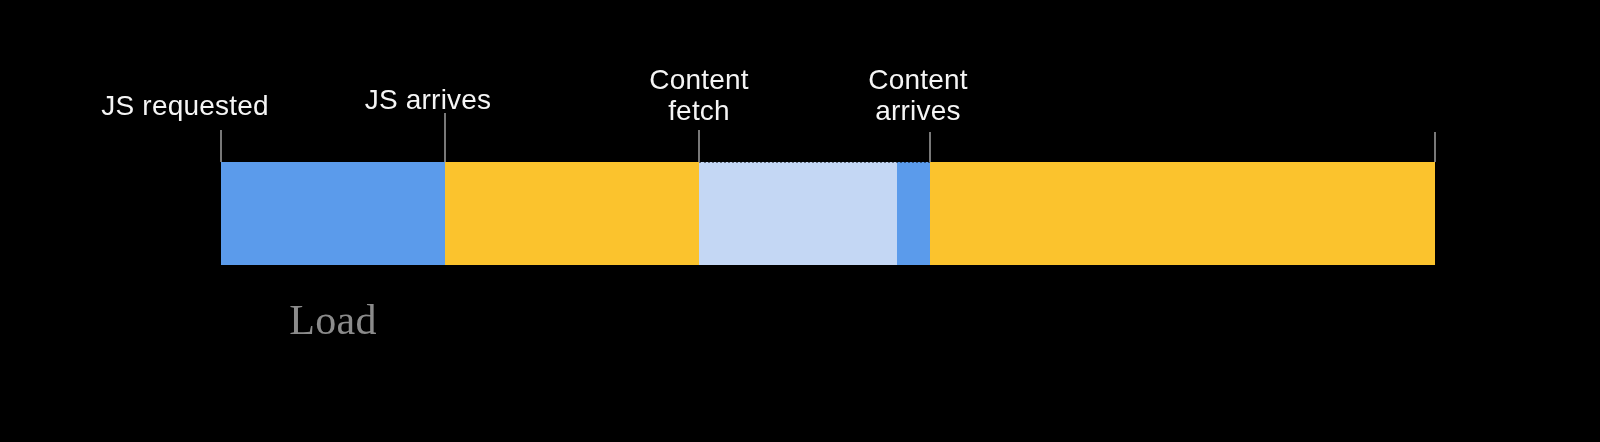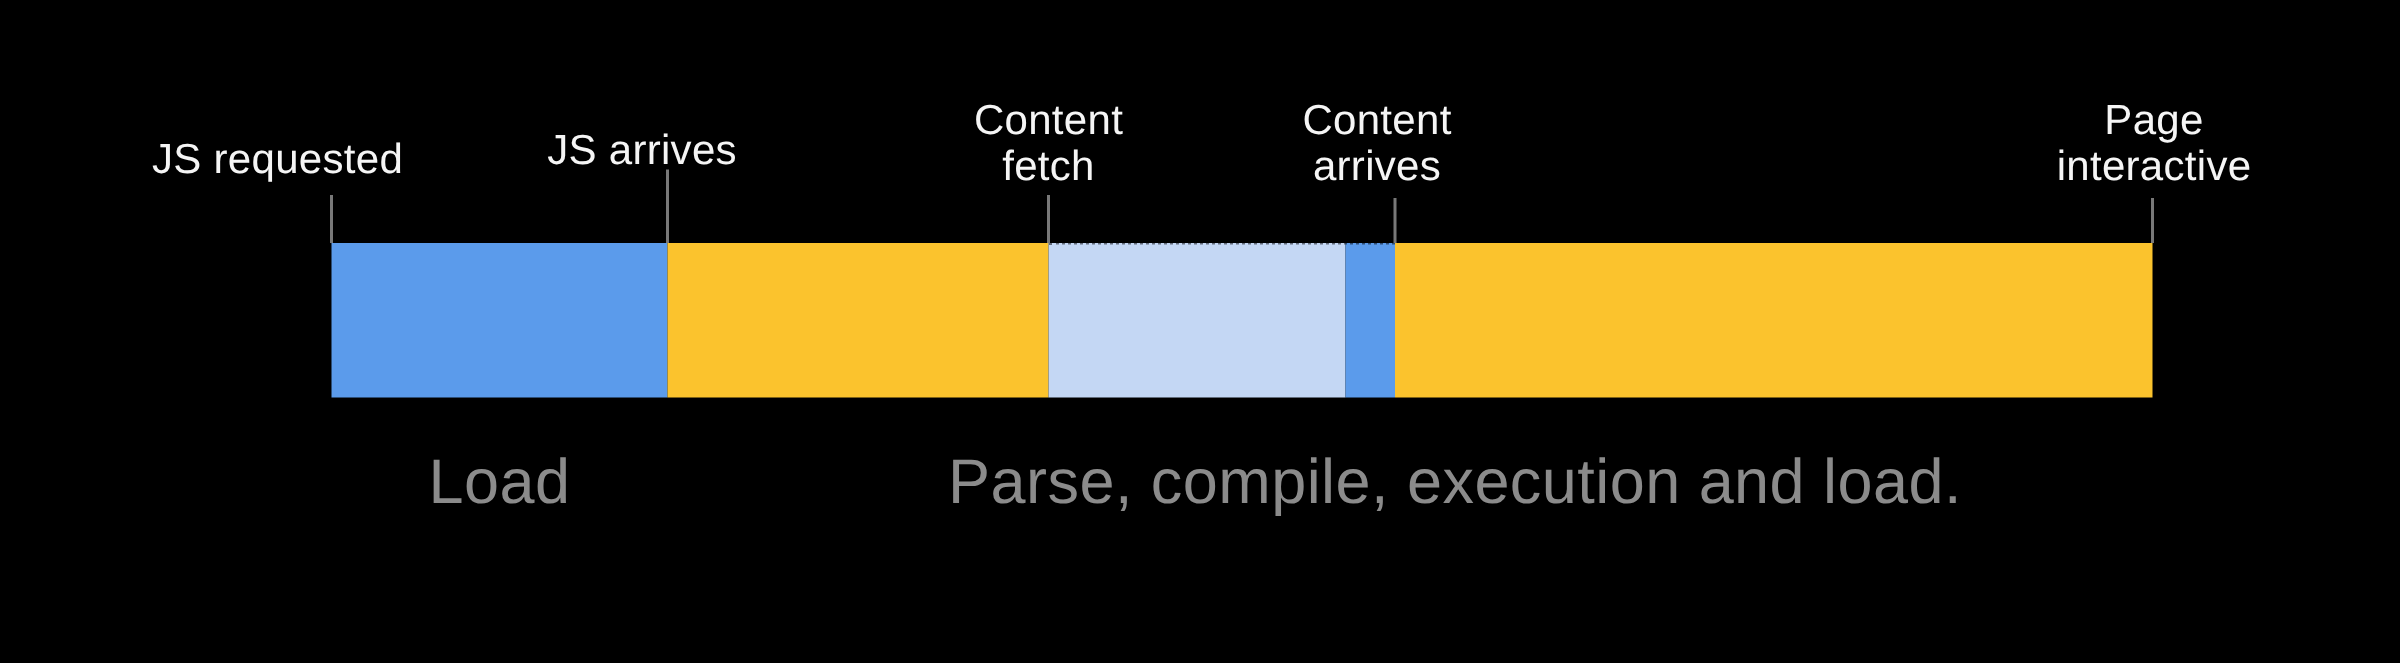--- a/index.html
+++ b/index.html
@@ -62,21 +62,21 @@
   
   .phase-label {
     position: absolute;
     transform: translateX(-50%);
     top: 296px;
     font-size: 42px;
     line-height: 49px;
     white-space: nowrap;
     letter-spacing: 0.3px;
   }
-  .phase-load  { left: 333px; }
+  .phase-load  { left: 333px; font-family: Liberation Serif, serif; }
   .phase-parse { left: 970px; }
 </style>
 </head>
 <body>
 
 <div id="stage">
 
   <div class="segment seg-js-download" style="background: rgb(91, 155, 235);"></div>
   <div class="segment seg-parse-1" style="background: rgb(251, 195, 45);"></div>
   <div class="segment seg-content-fetch" style="background: rgb(196, 215, 244);"></div>
@@ -89,19 +89,16 @@
   <div class="tick tick-content-fetch" style="background: rgb(120, 120, 120);"></div>
   <div class="tick tick-content-arrives" style="background: rgb(120, 120, 120);"></div>
   <div class="tick tick-page-interactive" style="background: rgb(120, 120, 120);"></div>
 
   <div class="marker-label lbl-js-requested" style="color: rgb(245, 245, 245);">JS requested</div>
   <div class="marker-label lbl-js-arrives" style="color: rgb(245, 245, 245);">JS arrives</div>
   <div class="marker-label lbl-content-fetch" style="color: rgb(245, 245, 245);">Content
 fetch</div>
   <div class="marker-label lbl-content-arrives" style="color: rgb(245, 245, 245);">Content
 arrives</div>
-  <div class="marker-label lbl-page-interactive" style="color: rgb(245, 245, 245);">Page
-interactive</div>
 
   <div class="phase-label phase-load" style="color: rgb(139, 139, 139);">Load</div>
-  <div class="phase-label phase-parse" style="color: rgb(139, 139, 139);">Parse, compile, execution and load.</div>
 
 </div>
 
 </body></html>

